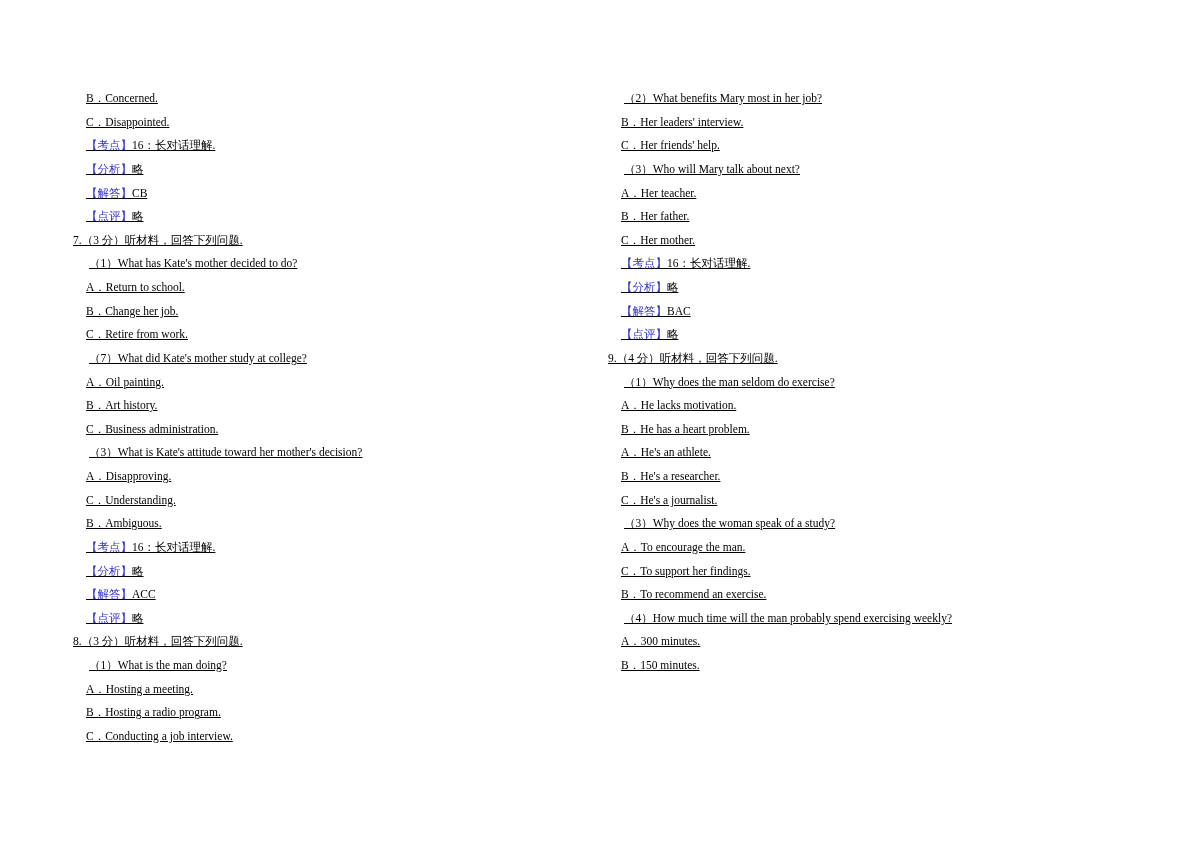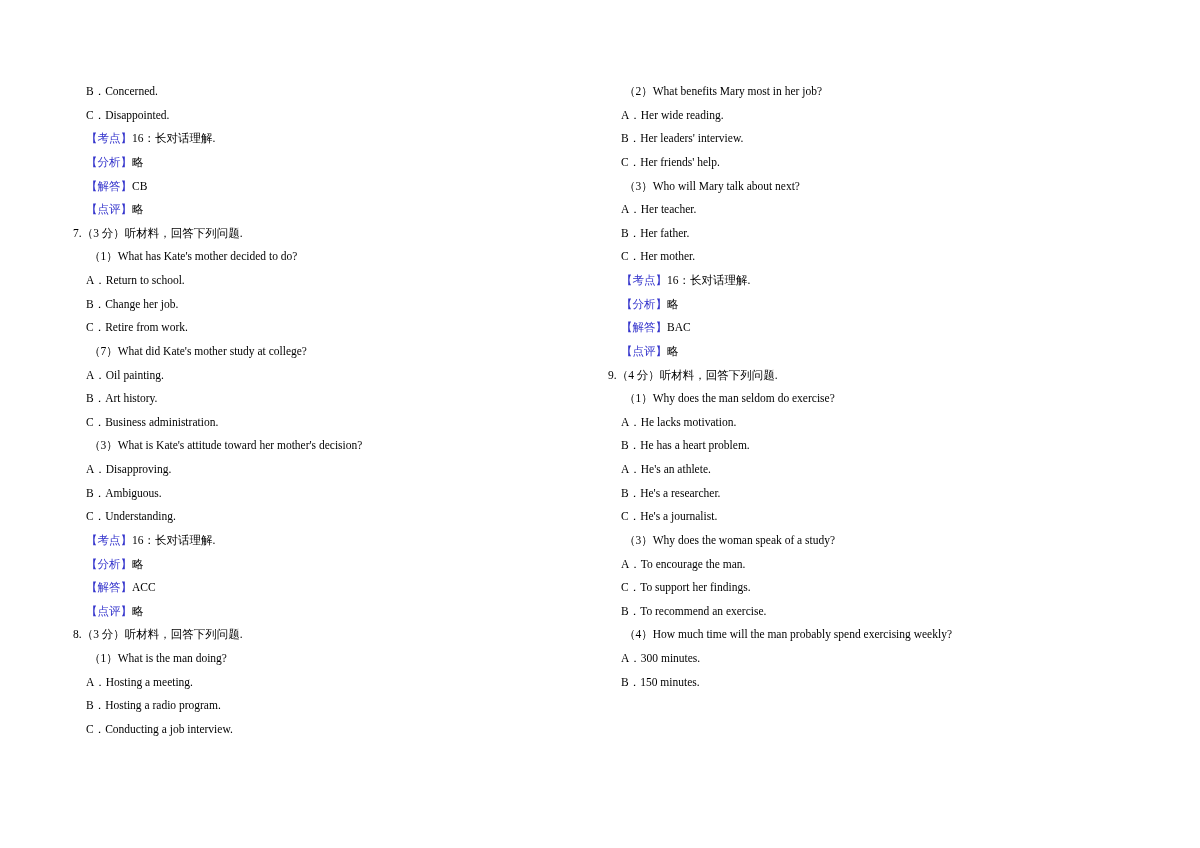--- a/index.html
+++ b/index.html
@@ -15,22 +15,23 @@
     color: #000000;
     position: relative;
     overflow: hidden;
   }
   .page {
     position: absolute;
     inset: 0;
   }
   .column {
     position: absolute;
-    top: 80px;
+    top: 87px;
     width: 480px;
+    text-decoration: underline;
   }
   #col-left  { left: 73px;  }
   #col-right { left: 608px; }
   .line {
     height: 23.63px;
     line-height: 23.63px;
     white-space: nowrap;
   }
   .line.question    { padding-left: 0; }
   .line.subquestion { padding-left: 16px; }
@@ -55,35 +56,34 @@
       <div class="line subquestion"><span>（1）What has Kate's mother decided to do?</span></div>
       <div class="line option"><span>A．Return to school.</span></div>
       <div class="line option"><span>B．Change her job.</span></div>
       <div class="line option"><span>C．Retire from work.</span></div>
       <div class="line subquestion"><span>（7）What did Kate's mother study at college?</span></div>
       <div class="line option"><span>A．Oil painting.</span></div>
       <div class="line option"><span>B．Art history.</span></div>
       <div class="line option"><span>C．Business administration.</span></div>
       <div class="line subquestion"><span>（3）What is Kate's attitude toward her mother's decision?</span></div>
       <div class="line option"><span>A．Disapproving.</span></div>
+      <div class="line option"><span>C．Understanding.</span></div>
       <div class="line option"><span>B．Ambiguous.</span></div>
-      <div class="line option"><span>C．Understanding.</span></div>
       <div class="line label"><span class="tag">【考点】</span><span>16：长对话理解.</span></div>
       <div class="line label"><span class="tag">【分析】</span><span>略</span></div>
       <div class="line label"><span class="tag">【解答】</span><span>ACC</span></div>
       <div class="line label"><span class="tag">【点评】</span><span>略</span></div>
       <div class="line question"><span>8.（3 分）听材料，回答下列问题.</span></div>
       <div class="line subquestion"><span>（1）What is the man doing?</span></div>
       <div class="line option"><span>A．Hosting a meeting.</span></div>
       <div class="line option"><span>B．Hosting a radio program.</span></div>
       <div class="line option"><span>C．Conducting a job interview.</span></div>
     </div>
   <div class="column" id="col-right">
       <div class="line subquestion"><span>（2）What benefits Mary most in her job?</span></div>
-      <div class="line option"><span>A．Her wide reading.</span></div>
       <div class="line option"><span>B．Her leaders' interview.</span></div>
       <div class="line option"><span>C．Her friends' help.</span></div>
       <div class="line subquestion"><span>（3）Who will Mary talk about next?</span></div>
       <div class="line option"><span>A．Her teacher.</span></div>
       <div class="line option"><span>B．Her father.</span></div>
       <div class="line option"><span>C．Her mother.</span></div>
       <div class="line label"><span class="tag">【考点】</span><span>16：长对话理解.</span></div>
       <div class="line label"><span class="tag">【分析】</span><span>略</span></div>
       <div class="line label"><span class="tag">【解答】</span><span>BAC</span></div>
       <div class="line label"><span class="tag">【点评】</span><span>略</span></div>

